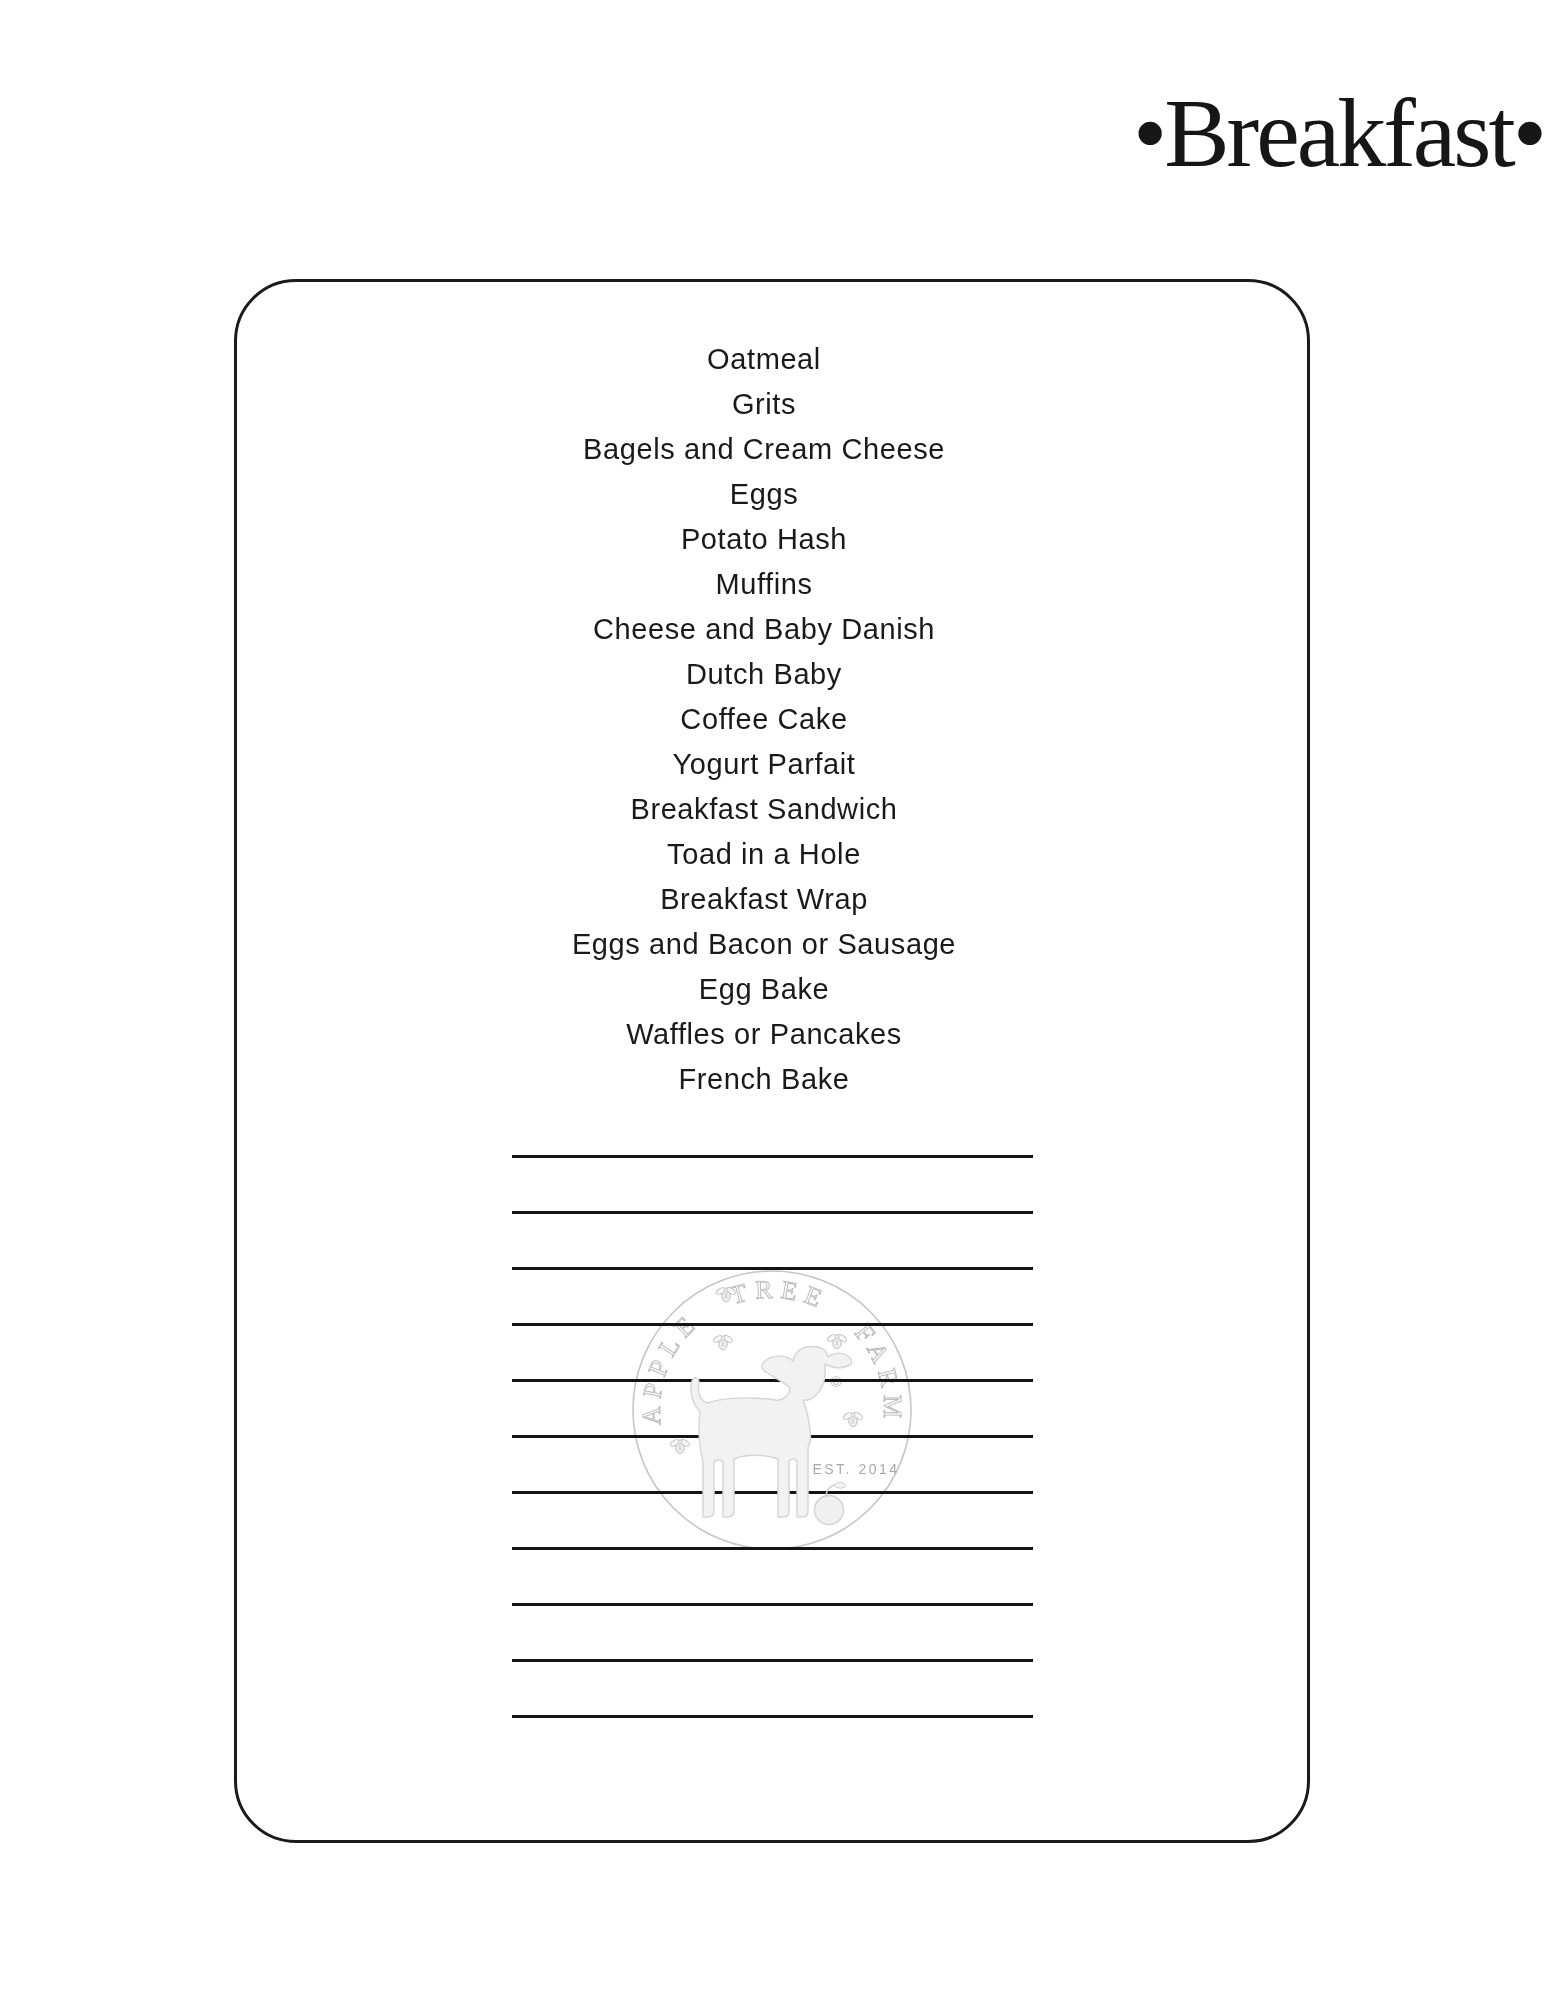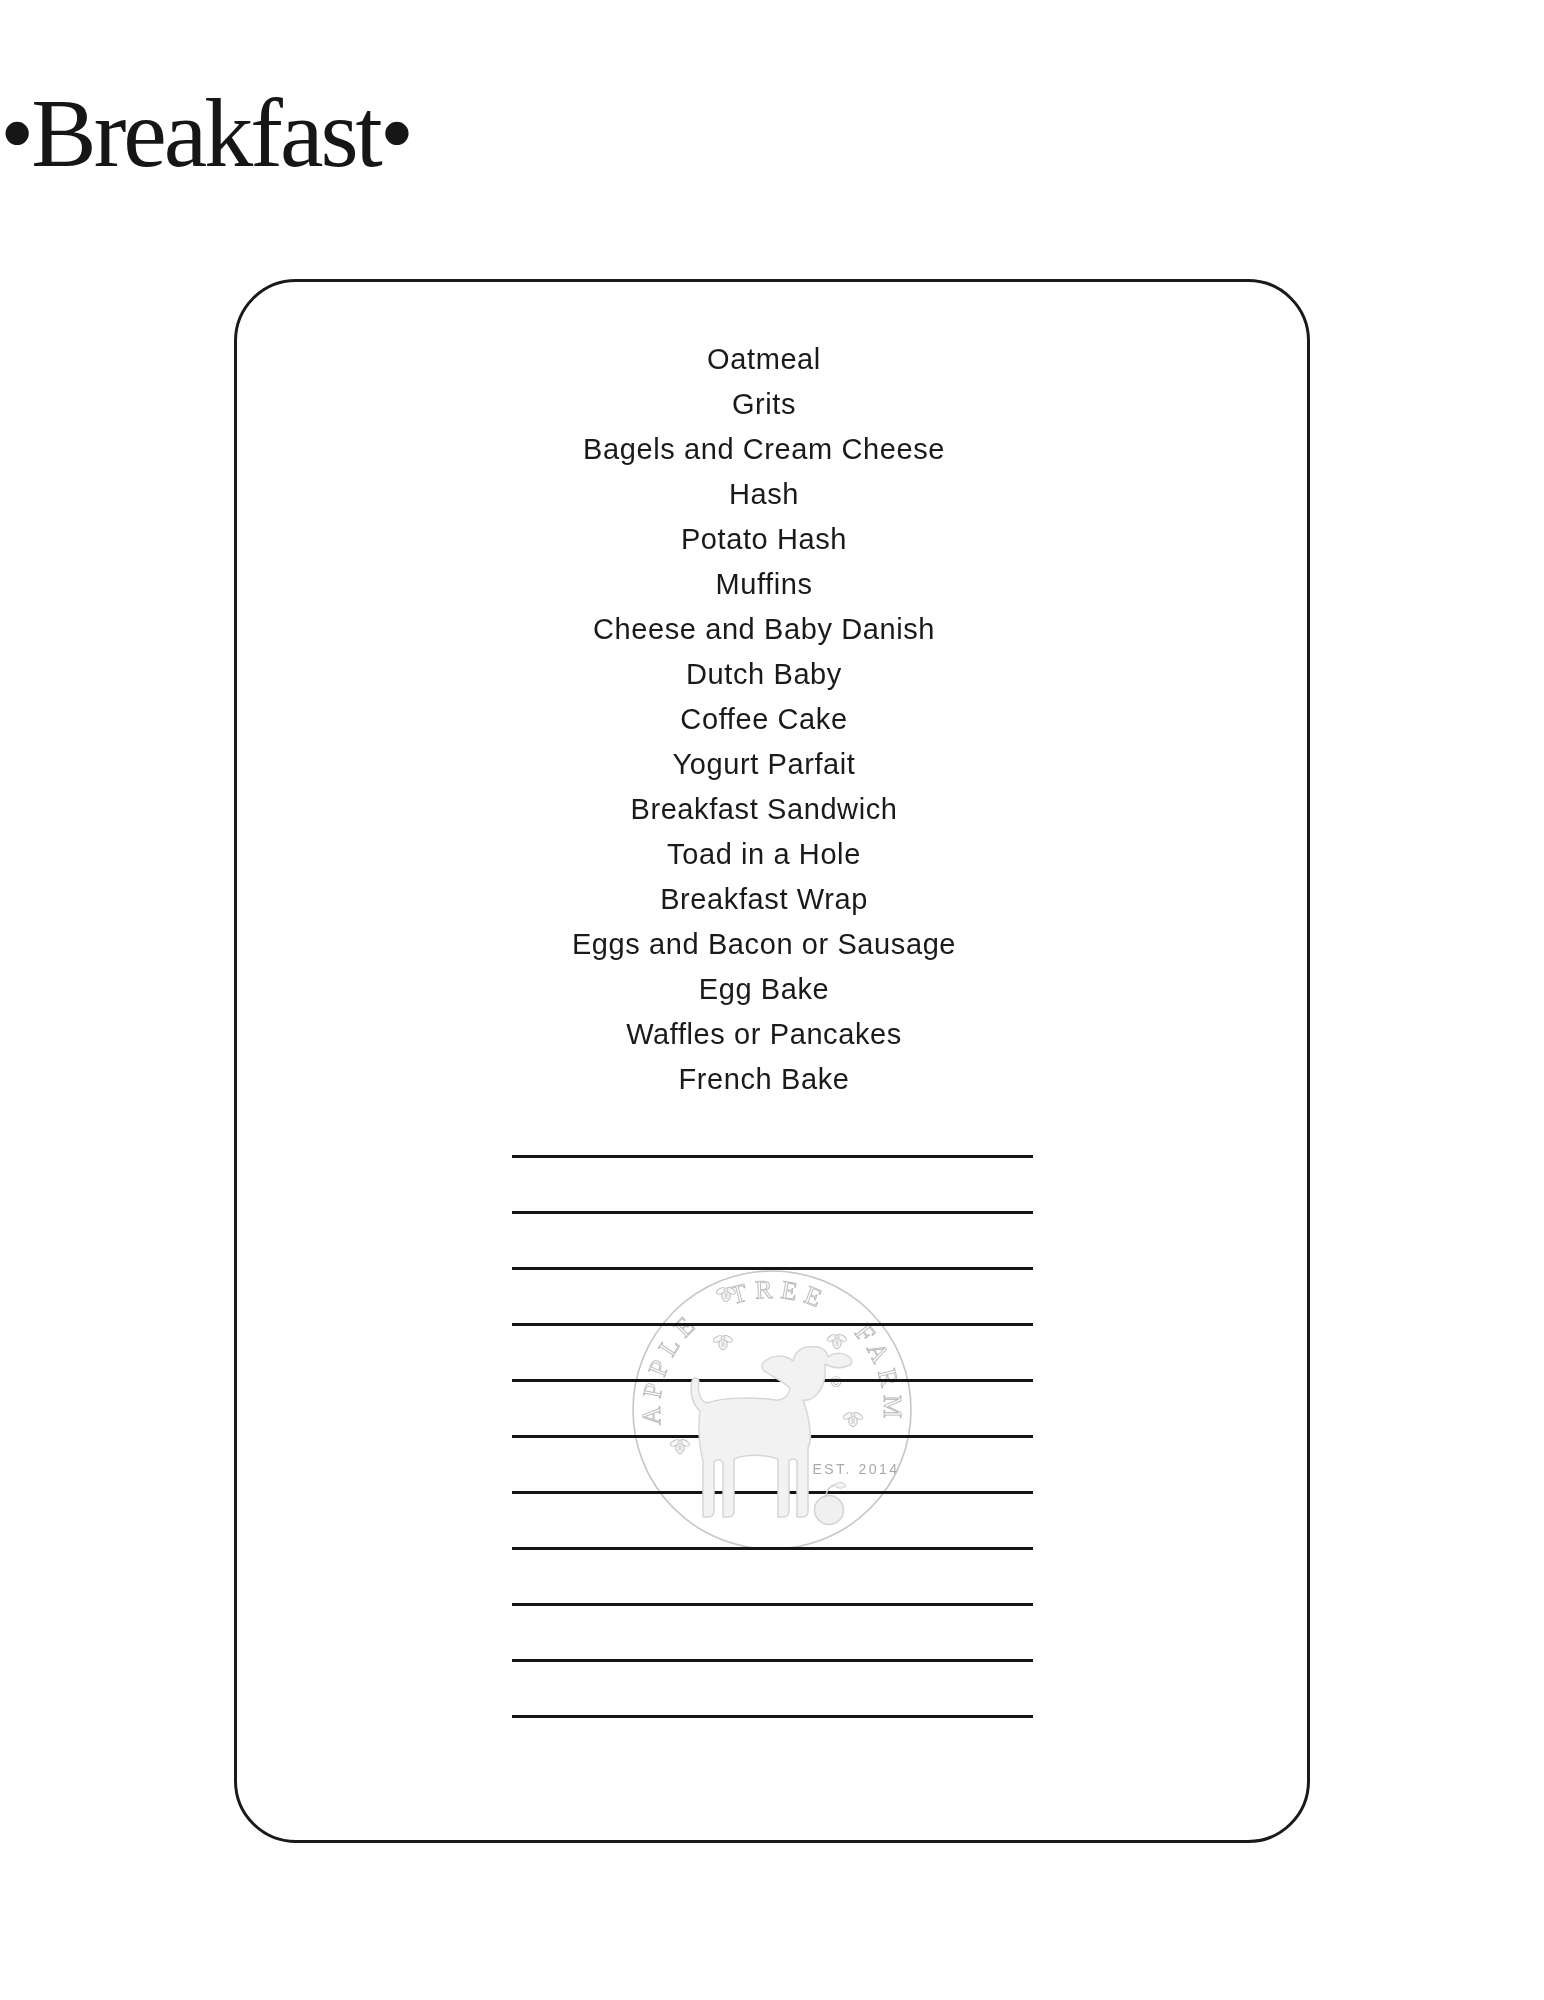--- a/index.html
+++ b/index.html
@@ -6,21 +6,21 @@
     --ink:#1a1a1a; --line:#141414; --wm:#b9b9b9; --wm-light:#c6c6c6;
     --lamb-fill:#f2f2f2; --lamb-outline:#d6d6d6; --bg:#ffffff;
   }
   html,body{margin:0;padding:0;background:var(--bg);}
   .page{
     position:relative;width:1544px;height:2000px;background:var(--bg);
     overflow:hidden;font-family:"Liberation Sans",sans-serif;color:var(--ink);
   }
   .page-title{
     position:absolute;top:84px;left:0;right:0;margin:0;
-    text-align:left;font-family:"Liberation Serif",serif;font-weight:400;
+    text-align:right;font-family:"Liberation Serif",serif;font-weight:400;
     font-size:98px;line-height:1;letter-spacing:-3px;color:#161616;
   }
   .menu-card{
     position:absolute;left:234px;top:279px;width:1076px;height:1564px;
     box-sizing:border-box;border:3px solid #1a1a1a;border-radius:62px;
     background:transparent;
     padding-left:16px;
   }
   .menu-items{
     position:absolute;top:55px;left:0;right:0;text-align:center;
@@ -60,21 +60,21 @@
 <div class="page">
 
   <h1 class="page-title">•Breakfast•</h1>
 
   <div class="menu-card">
 
     <div class="menu-items">
         <div class="menu-item">Oatmeal</div>
         <div class="menu-item">Grits</div>
         <div class="menu-item">Bagels and Cream Cheese</div>
-        <div class="menu-item">Hash</div>
+        <div class="menu-item">Eggs</div>
         <div class="menu-item">Potato Hash</div>
         <div class="menu-item">Muffins</div>
         <div class="menu-item">Cheese and Baby Danish</div>
         <div class="menu-item">Dutch Baby</div>
         <div class="menu-item">Coffee Cake</div>
         <div class="menu-item">Yogurt Parfait</div>
         <div class="menu-item">Breakfast Sandwich</div>
         <div class="menu-item">Toad in a Hole</div>
         <div class="menu-item">Breakfast Wrap</div>
         <div class="menu-item">Eggs and Bacon or Sausage</div>

